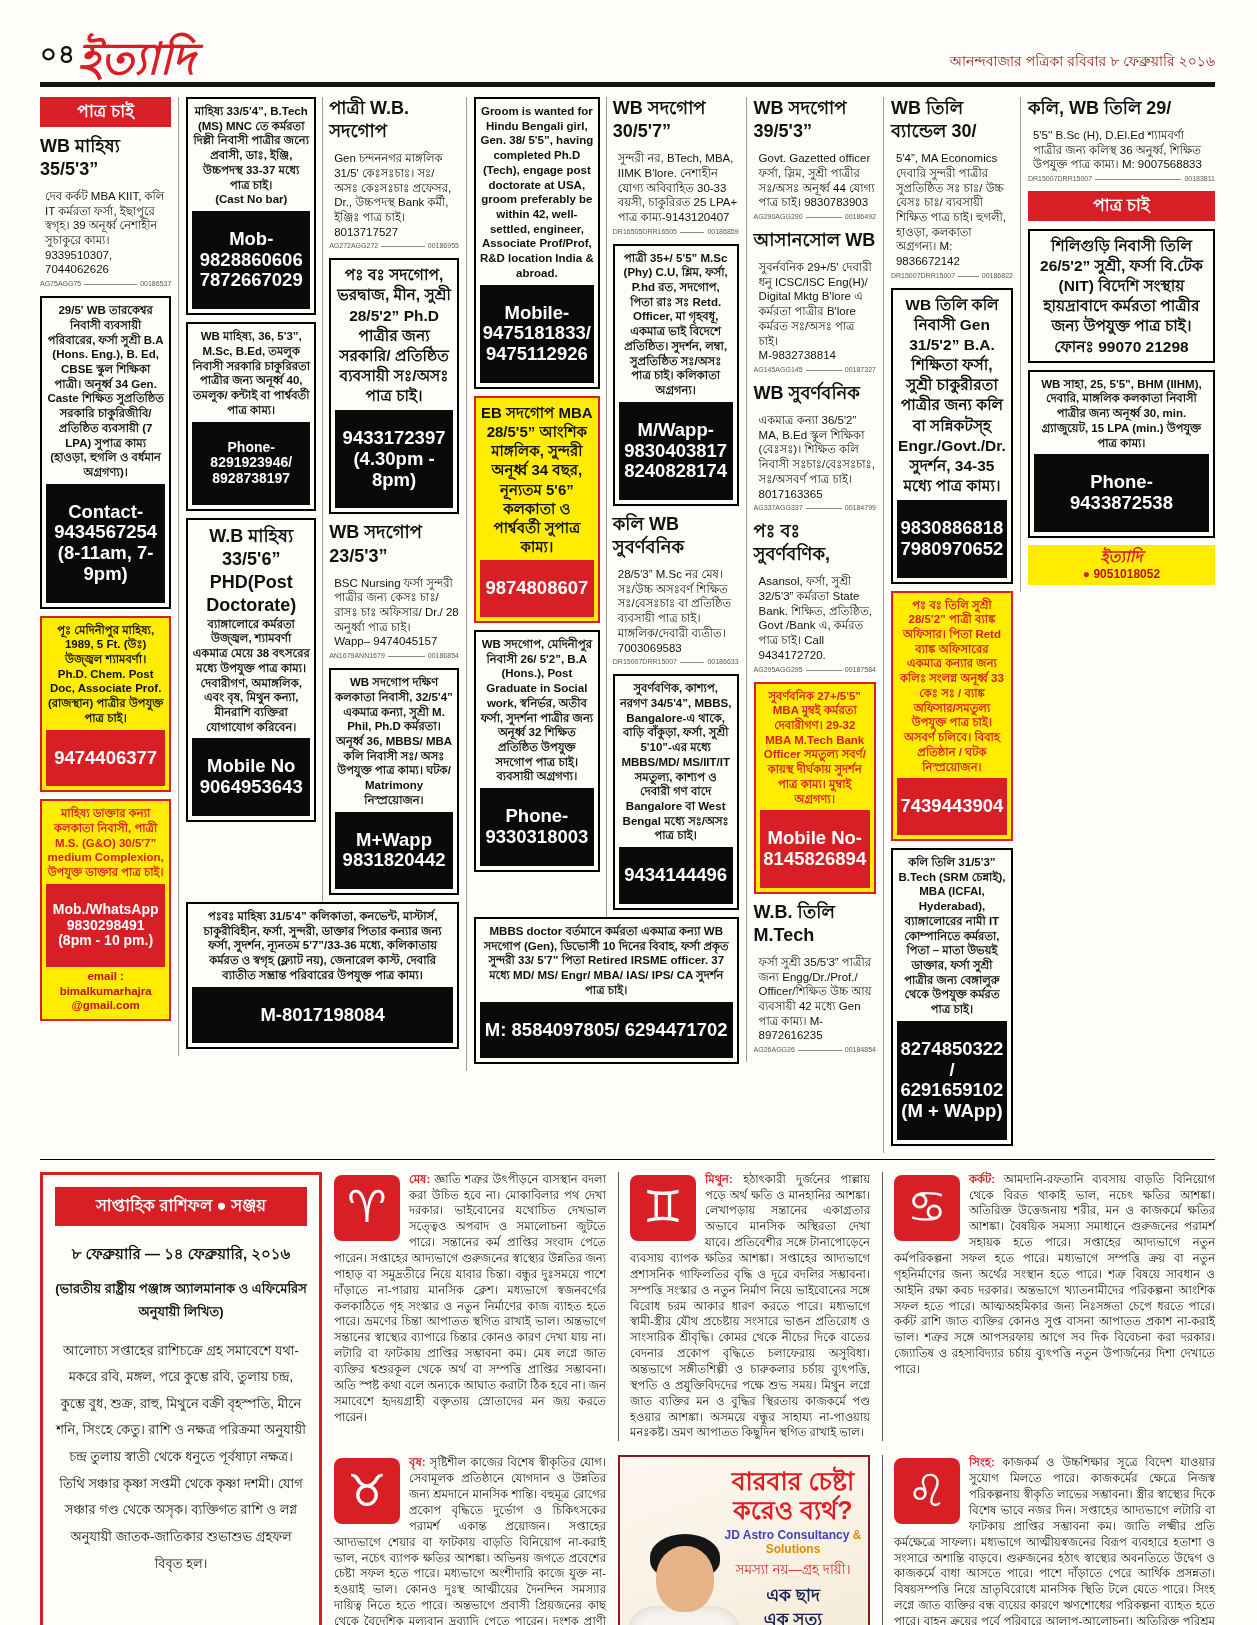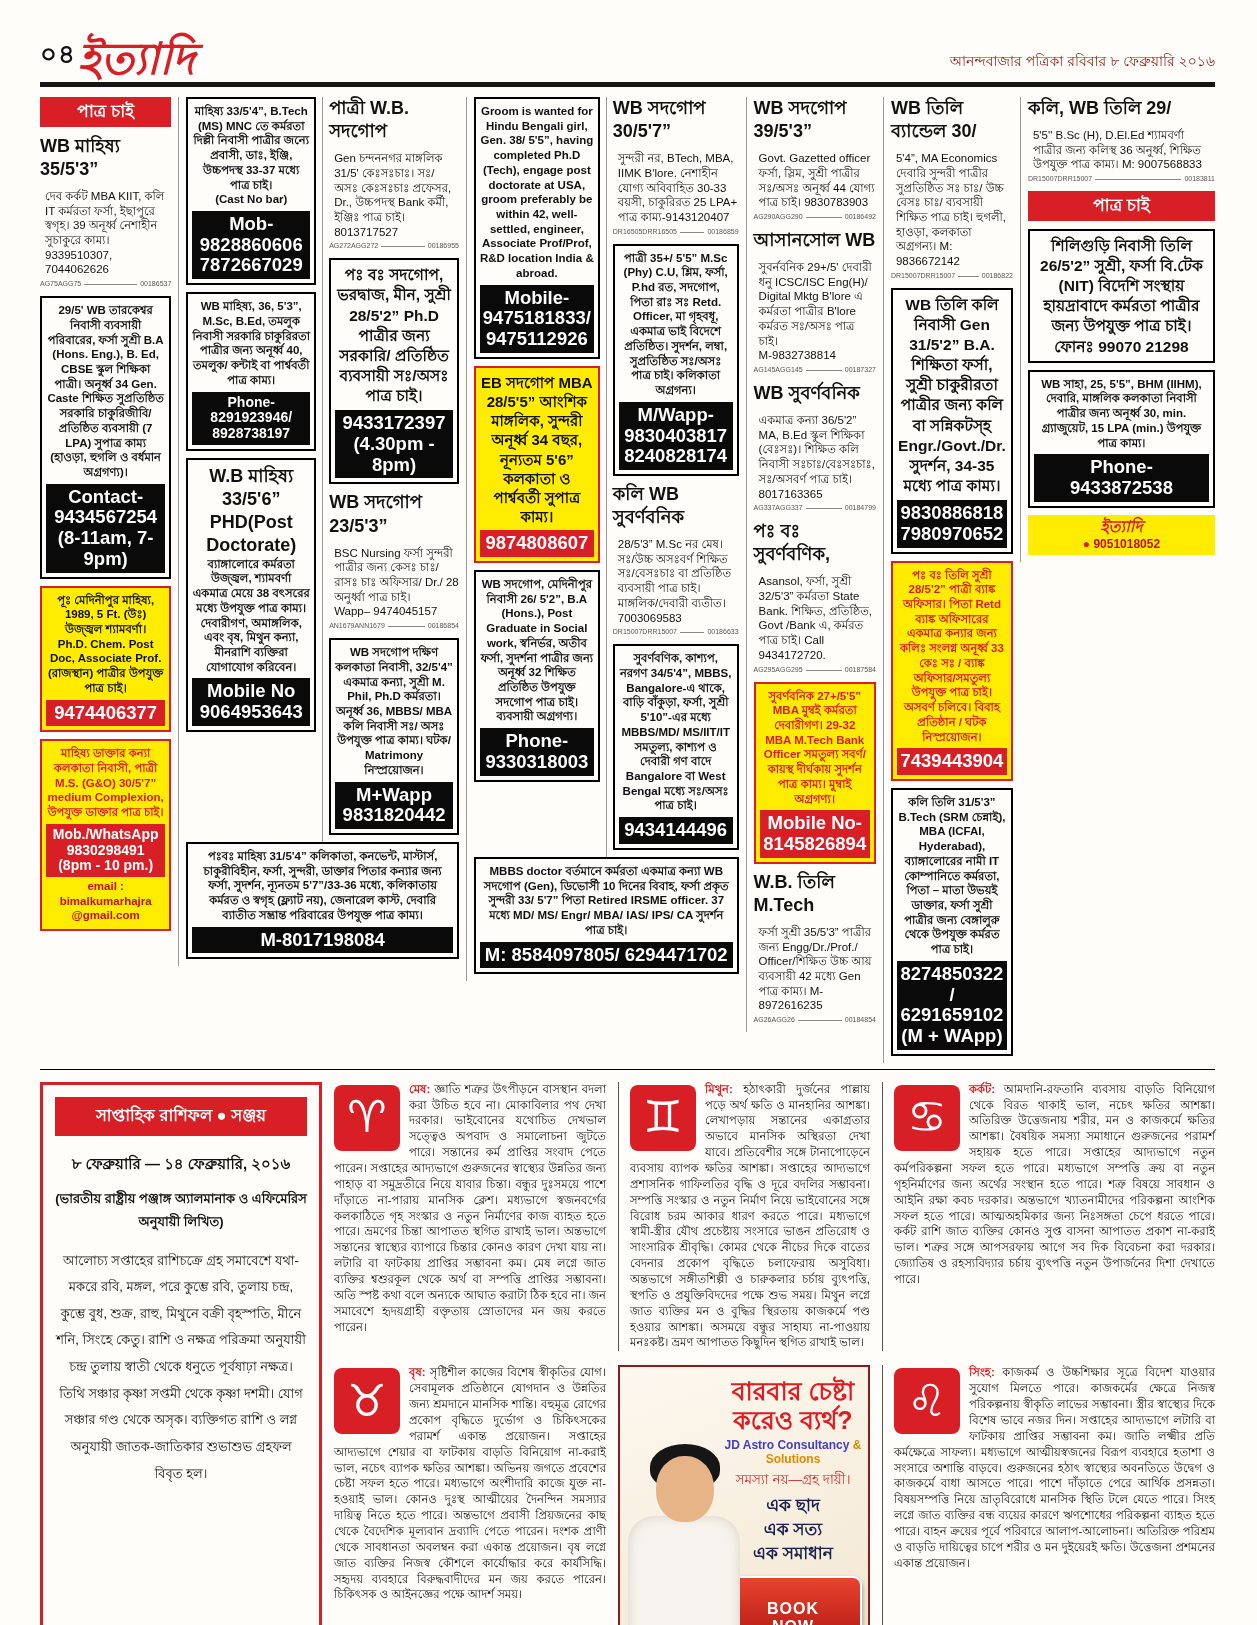--- a/index.html
+++ b/index.html
@@ -30,21 +30,21 @@
   .ad-body{white-space:pre-line;}
   .ad-plain .ad-body{padding-left:5px;margin-top:8px;}
   .ad-boxed,.ad-wide{border:2px solid #000;padding:5px 4px 4px;text-align:center;font-weight:bold;}
   .ad-boxed.big .ad-body{font-size:15.5px;line-height:1.3;}
   .ad-yellow{background:#ffec00;border:2px solid #d81f26;padding:5px 4px 4px;
              text-align:center;font-weight:bold;}
   .ad-yellow.big .ad-body{font-size:15px;}
   .red-text{color:#d81f26;}
   .ad-blue{background:#cfeaf5;border:1px solid #8fbfd4;padding:4px;text-align:left;font-weight:normal;}
   .band{display:block;text-align:center;font-weight:bold;white-space:pre-line;
-        padding:3px 2px;margin-top:4px;line-height:1.12;}
+        padding:18px 2px;margin-top:4px;line-height:1.12;}
   .band-black{background:#0a0a0a;color:#fff;font-size:14px;}
   .band-red{background:#d81f26;color:#fff;font-size:14px;}
   .band-lg{font-size:18.5px;}
   .ad-footer{color:#c41118;font-weight:bold;text-align:center;white-space:pre-line;
              background:#ffec00;padding:2px 0;}
   .code{display:flex;align-items:center;gap:3px;font-size:7px;color:#555;margin-top:3px;font-weight:normal;}
   .code-line{flex:1;border-top:1px solid #888;}
   .ad-footerblock{text-align:center;}
   .ad-footerblock .ad-title{color:#d81f26;font-size:16px;font-style:italic;
       font-family:"Liberation Serif","DejaVu Serif",serif;}

